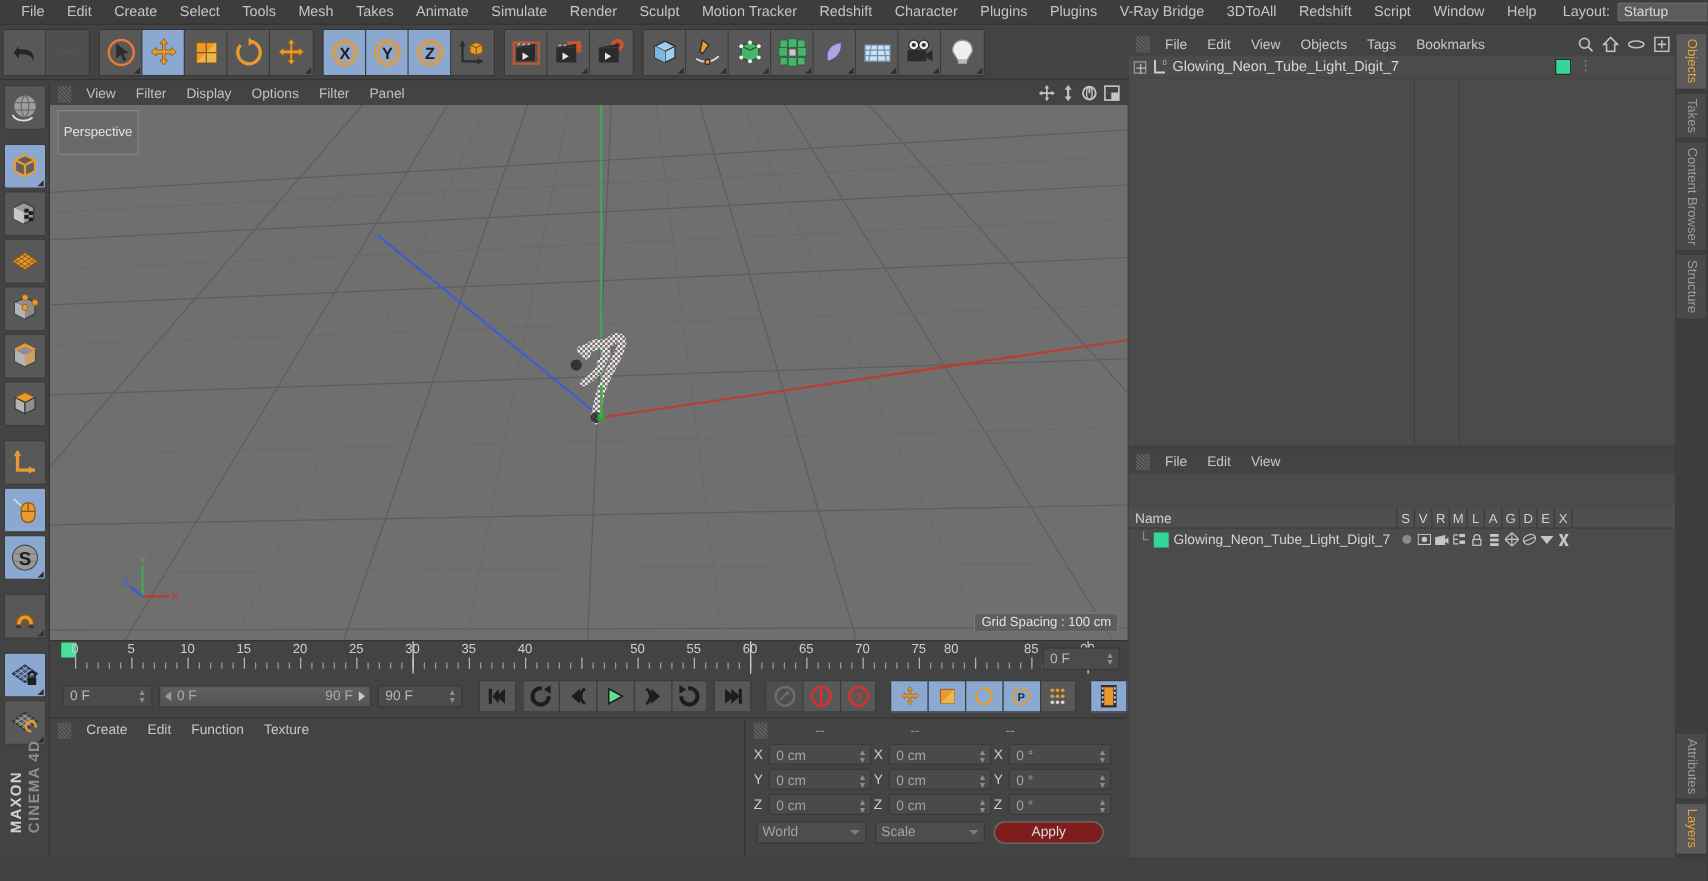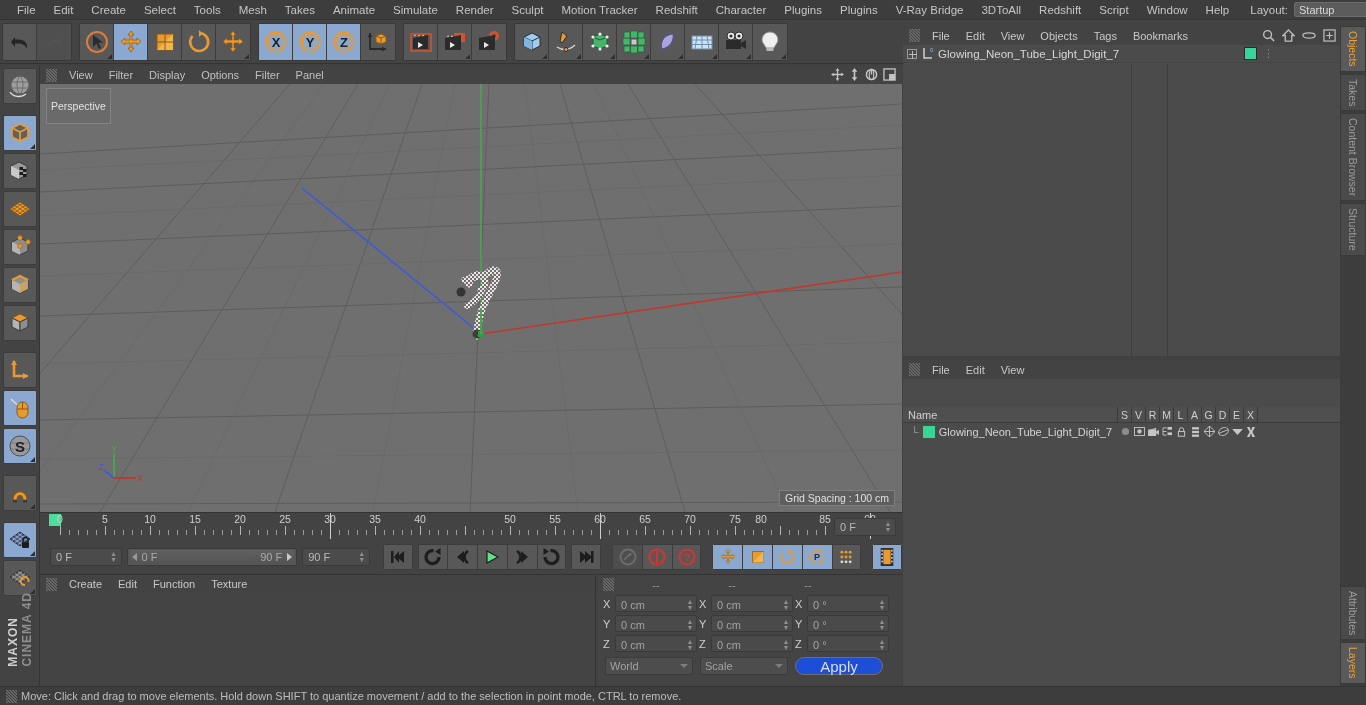--- a/index.html
+++ b/index.html
@@ -179,22 +179,22 @@
     display:flex; align-items:flex-end; padding:0 2px 0 5px; color:#a2a2a2; font-size:11px;
   }
   .coord-bottom{ display:flex; align-items:center; gap:7px; padding:2px 6px 0 8px;}
   .cdrop{
     width:88px;height:18px; background:#4d4d4d; border:1px solid #3a3a3a; border-radius:2px;
     display:flex;align-items:center; padding:0 4px; color:#a2a2a2; font-size:11px; position:relative;
   }
   .cdrop .caret{position:absolute;right:4px;width:0;height:0;
     border-left:4px solid transparent;border-right:4px solid transparent;border-top:4px solid #7d7d7d;}
   .applybtn{
-    width:88px;height:18px; background:#1d4ed8; border:1px solid #6e6e6e; border-radius:9px;
-    display:flex;align-items:center;justify-content:center; color:#dcdcdc; font-size:15px;
+    width:88px;height:18px; background:#7f1d1d; border:1px solid #6e6e6e; border-radius:9px;
+    display:flex;align-items:center;justify-content:center; color:#dcdcdc; font-size:11px;
   }
 
   
   .rightwrap{ position:absolute; left:903px; top:26px; right:26px; bottom:19px; }
   .objpane{ position:absolute; left:0;right:0; top:0; height:330px; background:#444; }
   .layerpane{ position:absolute; left:0;right:0; top:334px; bottom:0; background:#444;}
   .pane-menu{ height:19px; background:#434343; display:flex; align-items:center; padding-left:6px; position:relative;}
   .pane-menu .mi{ padding:0 8px; font-size:11px;}
   .pane-icons{ position:absolute; right:4px; top:3px; display:flex; gap:7px; align-items:center;}
   .objlist{ position:absolute; left:0;right:0; top:19px; bottom:0; background:#4b4b4b; }
@@ -1208,17 +1208,13 @@
         <div class="vtab">Takes</div>
         <div class="vtab">Content Browser</div>
         <div class="vtab">Structure</div>
       </div>
     <div id="vtabs-bottom" style="position:absolute; bottom:0; left:0; width:26px;">
         <div class="vtab">Attributes</div>
         <div class="vtab sel">Layers</div>
       </div>
   </div>
 
-  <div class="statusbar">
-    <span class="grip"></span>
-    <span class="txt">Move: Click and drag to move elements. Hold down SHIFT to quantize movement / add to the selection in point mode, CTRL to remove.</span>
-  </div>
 </div>
 
 </body></html>

